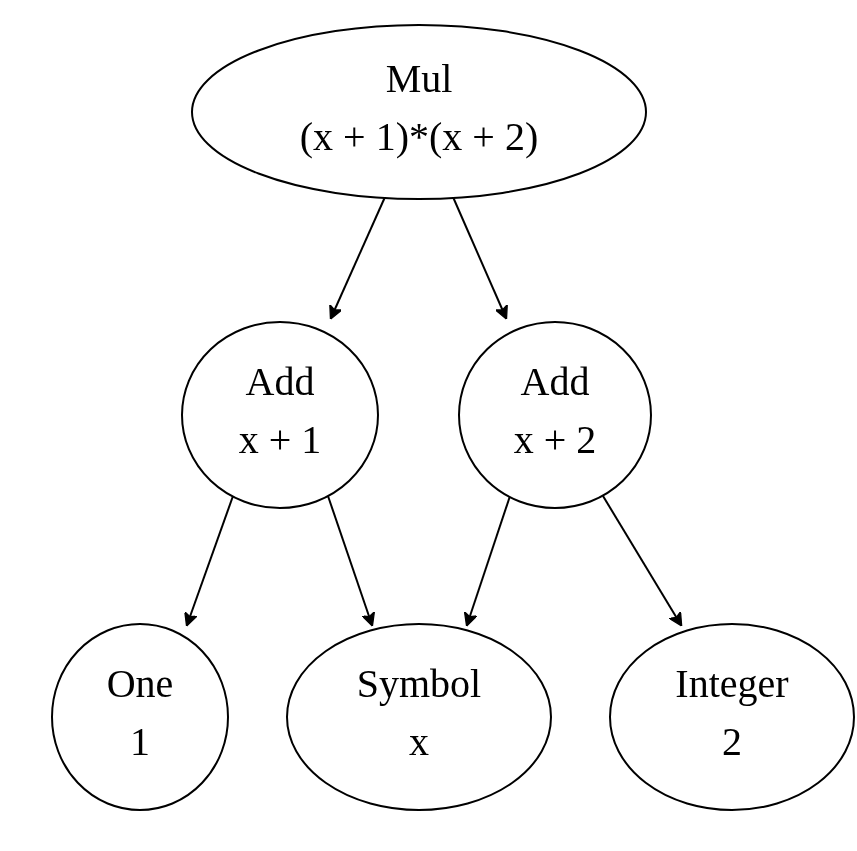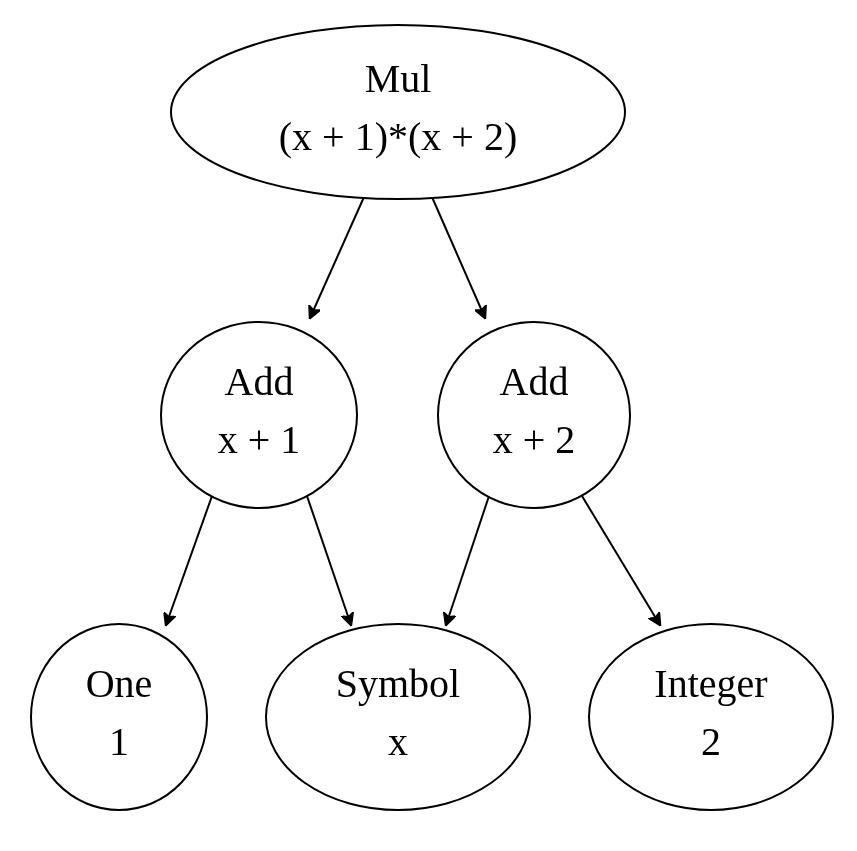--- a/index.html
+++ b/index.html
@@ -12,20 +12,21 @@
     width: 857px;
     height: 851px;
     font-family: "Liberation Serif", "DejaVu Serif", serif;
     overflow: hidden;
   }
   #graph-root {
     position: relative;
     width: 693px;
     height: 851px;
     background: #ffffff;
+    margin-left: 21px;
   }
   #graph-svg {
     display: block;
     width: 857px;
     height: 851px;
   }
   .node-shape {
     fill: #ffffff;
     stroke: #000000;
     stroke-width: 2;

